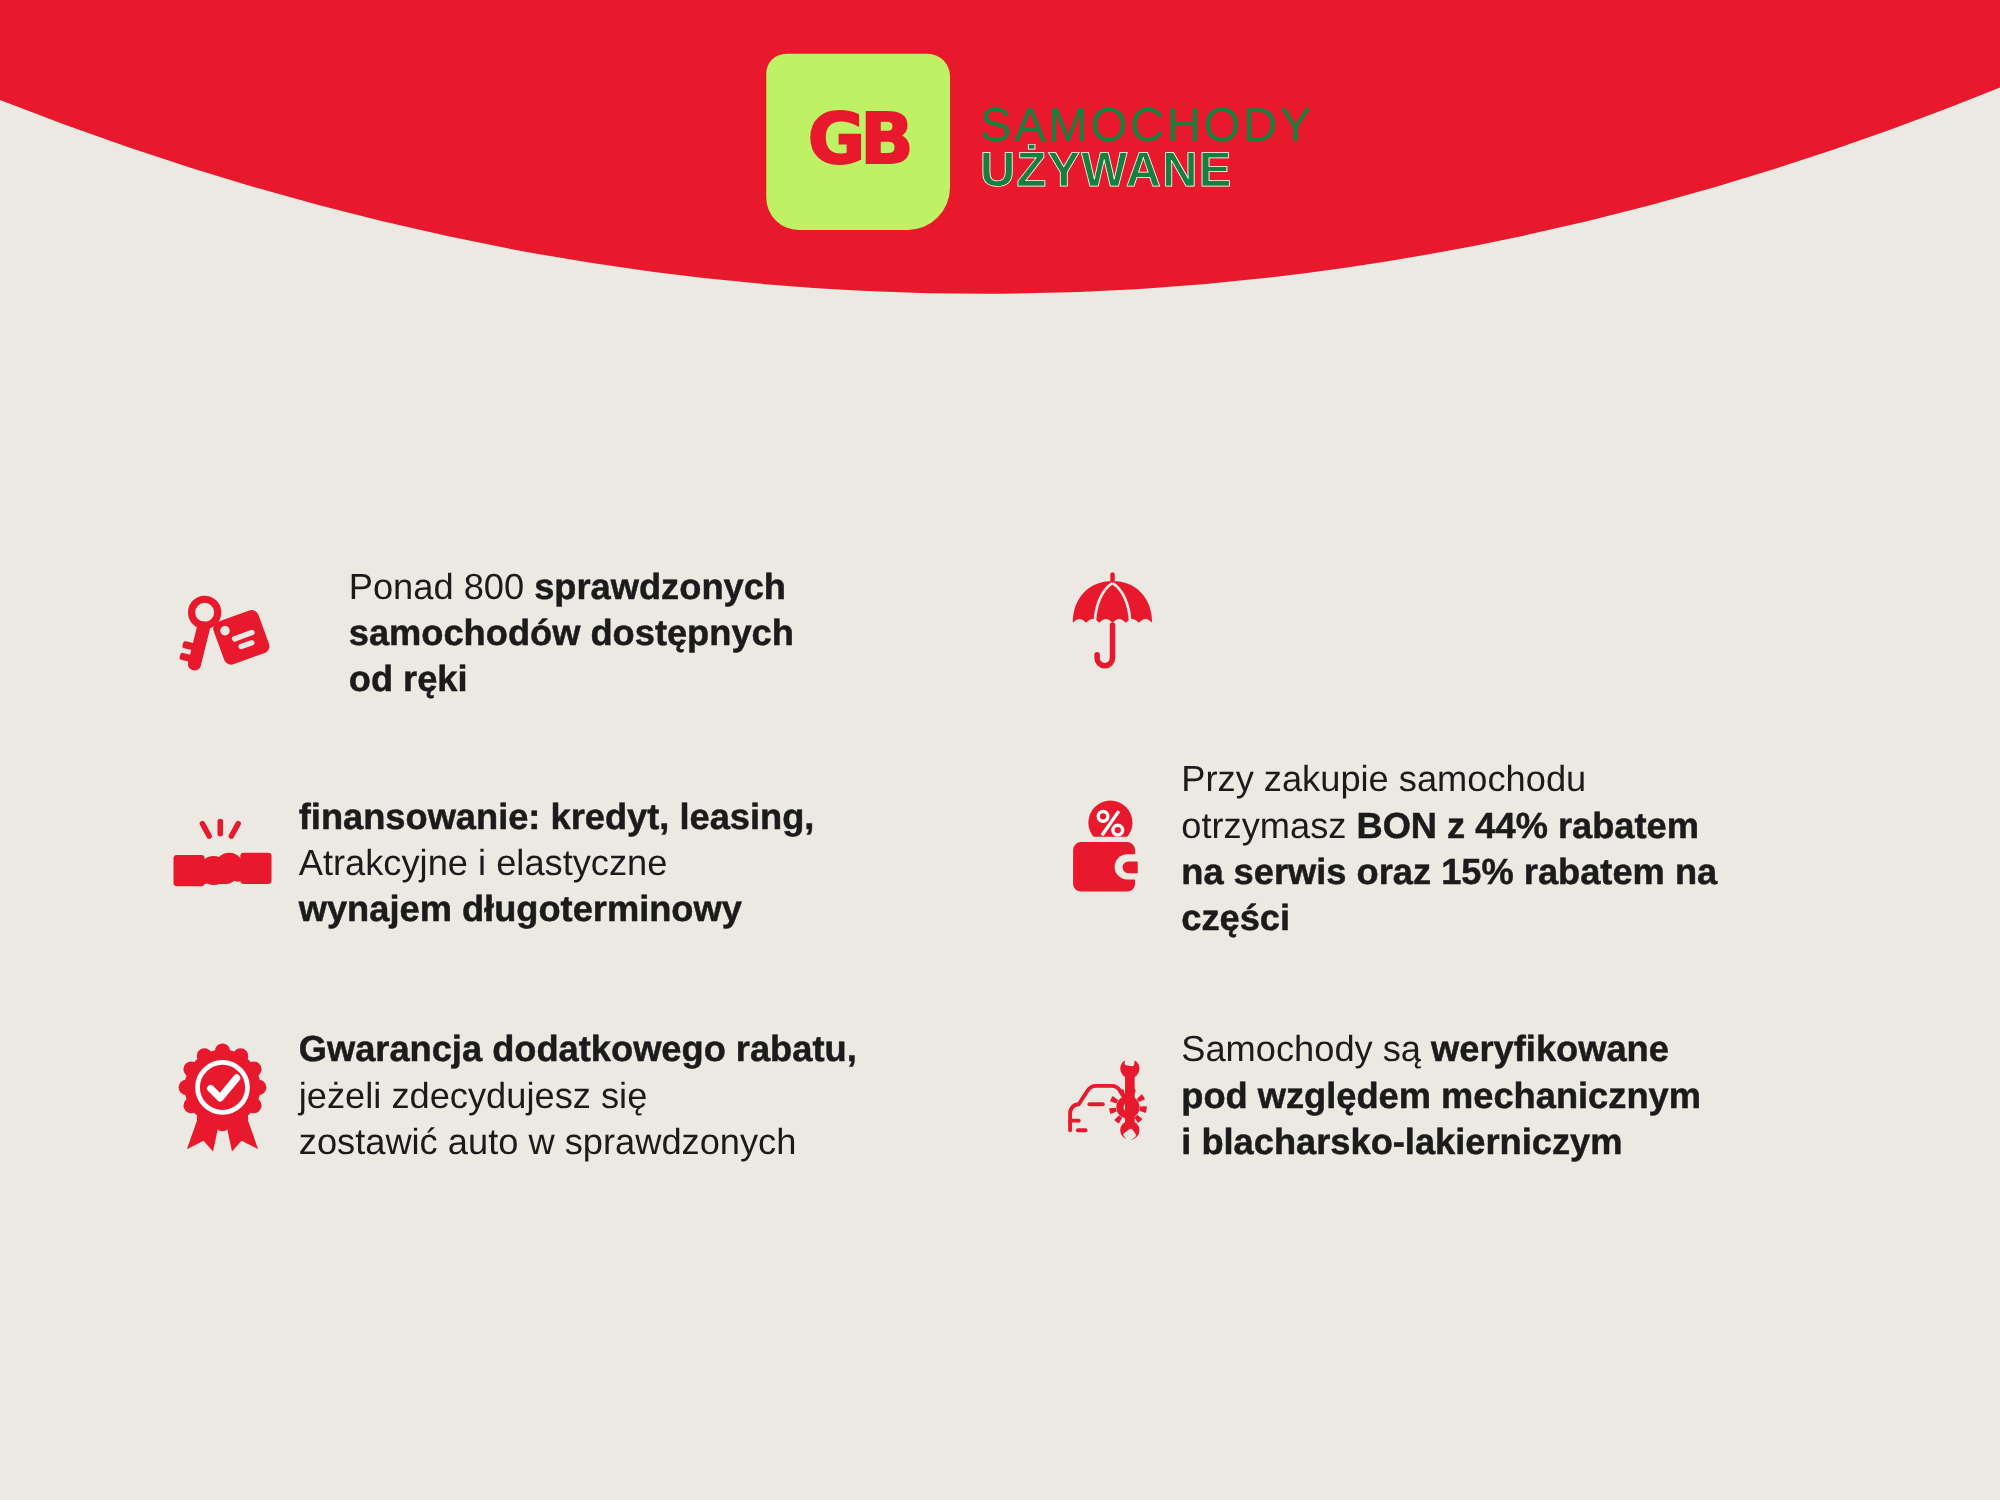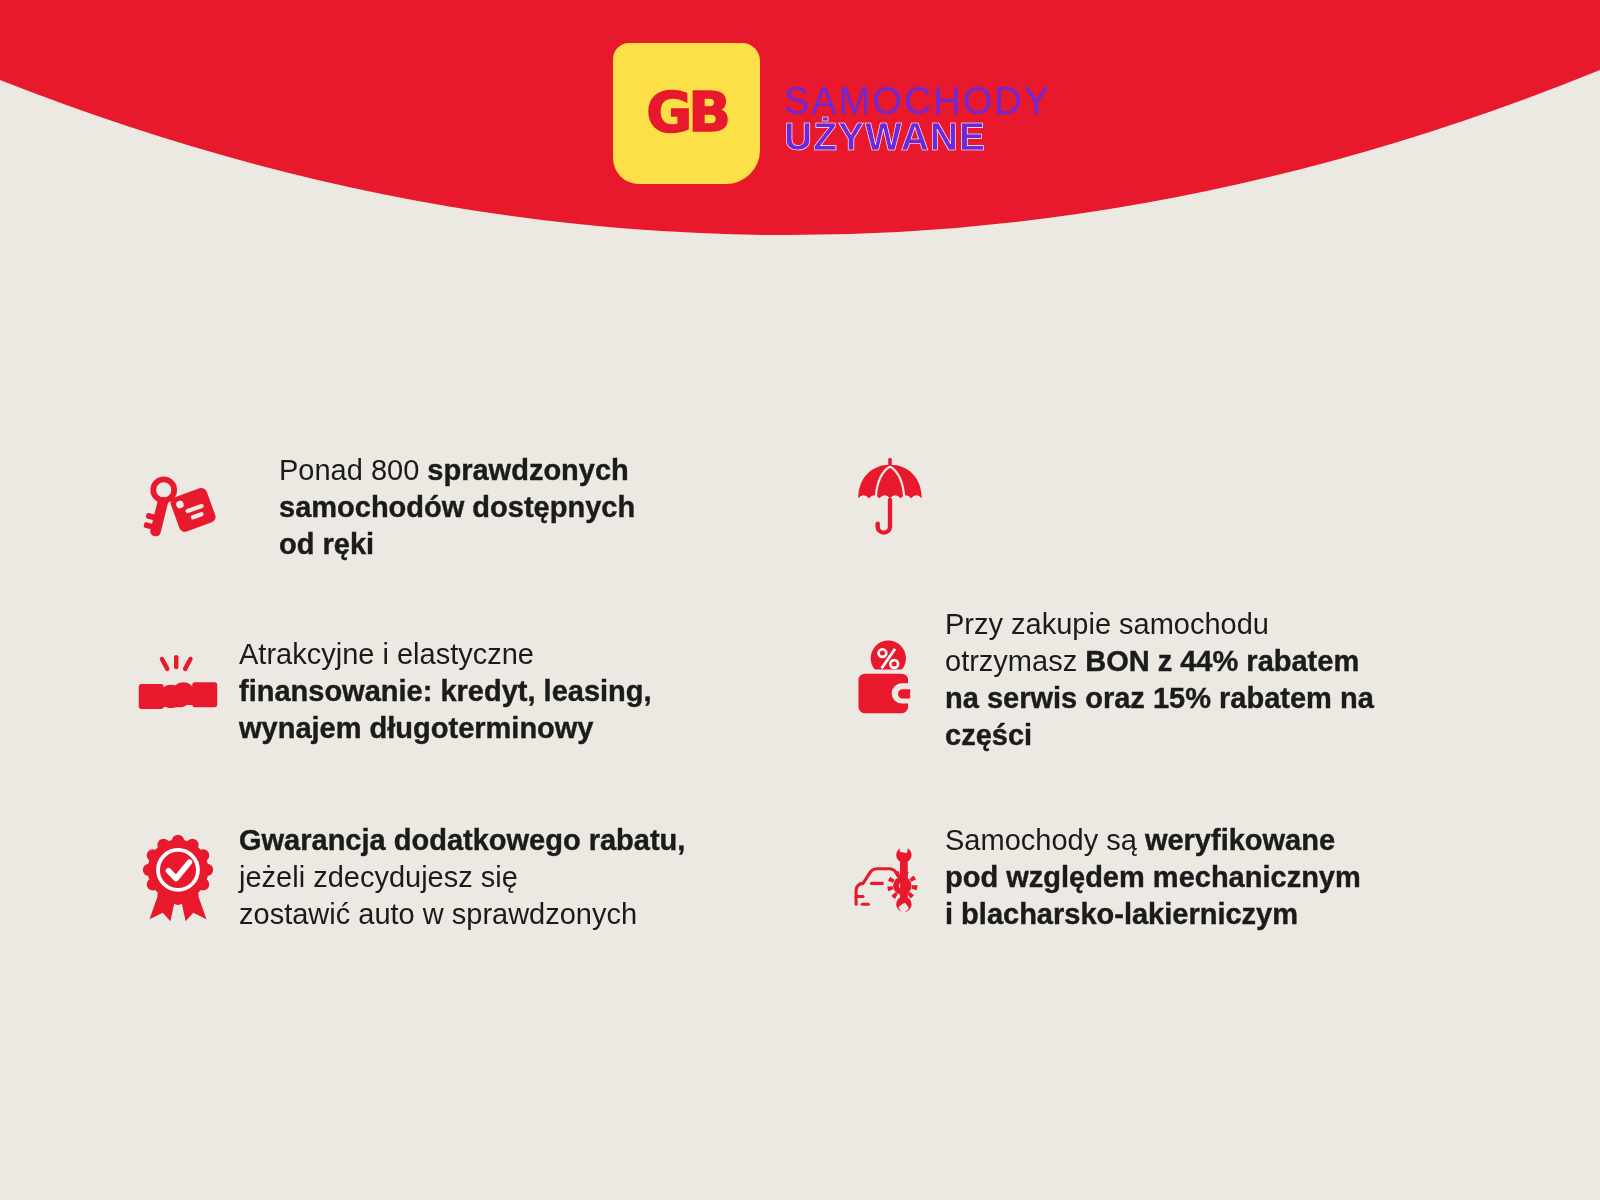--- a/index.html
+++ b/index.html
@@ -17,31 +17,31 @@
     overflow:hidden;
   }
   .canvas{position:absolute;inset:0;width:1600px;height:1200px;}
 
   
   .header-curve{position:absolute;left:0;top:0;width:1600px;height:400px;display:block;}
   .header-curve path{fill:var(--red);}
 
   .logo-card{
     position:absolute;left:613px;top:43px;width:147px;height:141px;
-    background:#fde047;
+    background:#bef264;
     border-radius:16px 18px 34px 26px;
     display:flex;align-items:center;justify-content:center;
   }
   .logo-monogram{
     font-family:"DejaVu Sans", sans-serif;
     font-weight:900;font-size:56px;letter-spacing:-4px;color:var(--red);
     -webkit-text-stroke:1.5px var(--red);
     transform:translateY(-2px);
   }
-  .brand-text{position:absolute;left:784px;top:84px;color:#6d28d9;}
+  .brand-text{position:absolute;left:784px;top:84px;color:#15803d;}
   .brand-line1{font-size:38px;font-weight:400;letter-spacing:2px;line-height:34px;}
   .brand-line2{font-size:39px;font-weight:700;letter-spacing:1px;line-height:38px;-webkit-text-stroke:0.6px #ffffff;}
 
   
   .feature{position:absolute;display:flex;align-items:center;}
   .icon-box{display:flex;align-items:center;justify-content:center;color:var(--red);}
   .feature.left .icon-box{width:82px;flex:0 0 82px;margin-right:20px;}
   .feature.right .icon-box{width:74px;flex:0 0 74px;margin-right:18px;}
   .ftext{font-size:29px;line-height:37px;color:var(--ink);}
   .ftext .line{white-space:nowrap;}
@@ -112,22 +112,22 @@
         <rect class="fill" x="2" y="33" width="28" height="28" rx="3"></rect>
         <rect class="fill" x="62" y="31" width="28" height="28" rx="3"></rect>
         <circle class="fill" cx="38" cy="47" r="13"></circle>
         <circle class="fill" cx="52" cy="44" r="13"></circle>
         <circle class="fill" cx="30" cy="51" r="8"></circle>
         <circle class="fill" cx="60" cy="49" r="8"></circle>
         <rect class="fill" x="34" y="39" width="24" height="20" rx="8"></rect>
       </svg>
     </span>
     <div class="ftext">
+        <div class="line"><span class="b">finansowanie: kredyt, leasing,</span></div>
         <div class="line"><span>Atrakcyjne i elastyczne</span></div>
-        <div class="line"><span class="b">finansowanie: kredyt, leasing,</span></div>
         <div class="line"><span class="b">wynajem długoterminowy</span></div>
       </div>
   </div>
 
   <div class="feature left f3">
     <span class="icon-box">
       <svg class="ic" width="80" height="95" viewBox="0 0 84 100" aria-hidden="true">
         <path class="fill" d="M24 60 L12 94 L26 87 L34 96 L40 68 Z"></path>
         <path class="fill" d="M60 60 L72 94 L58 87 L50 96 L44 68 Z"></path>
         <g class="fill">

